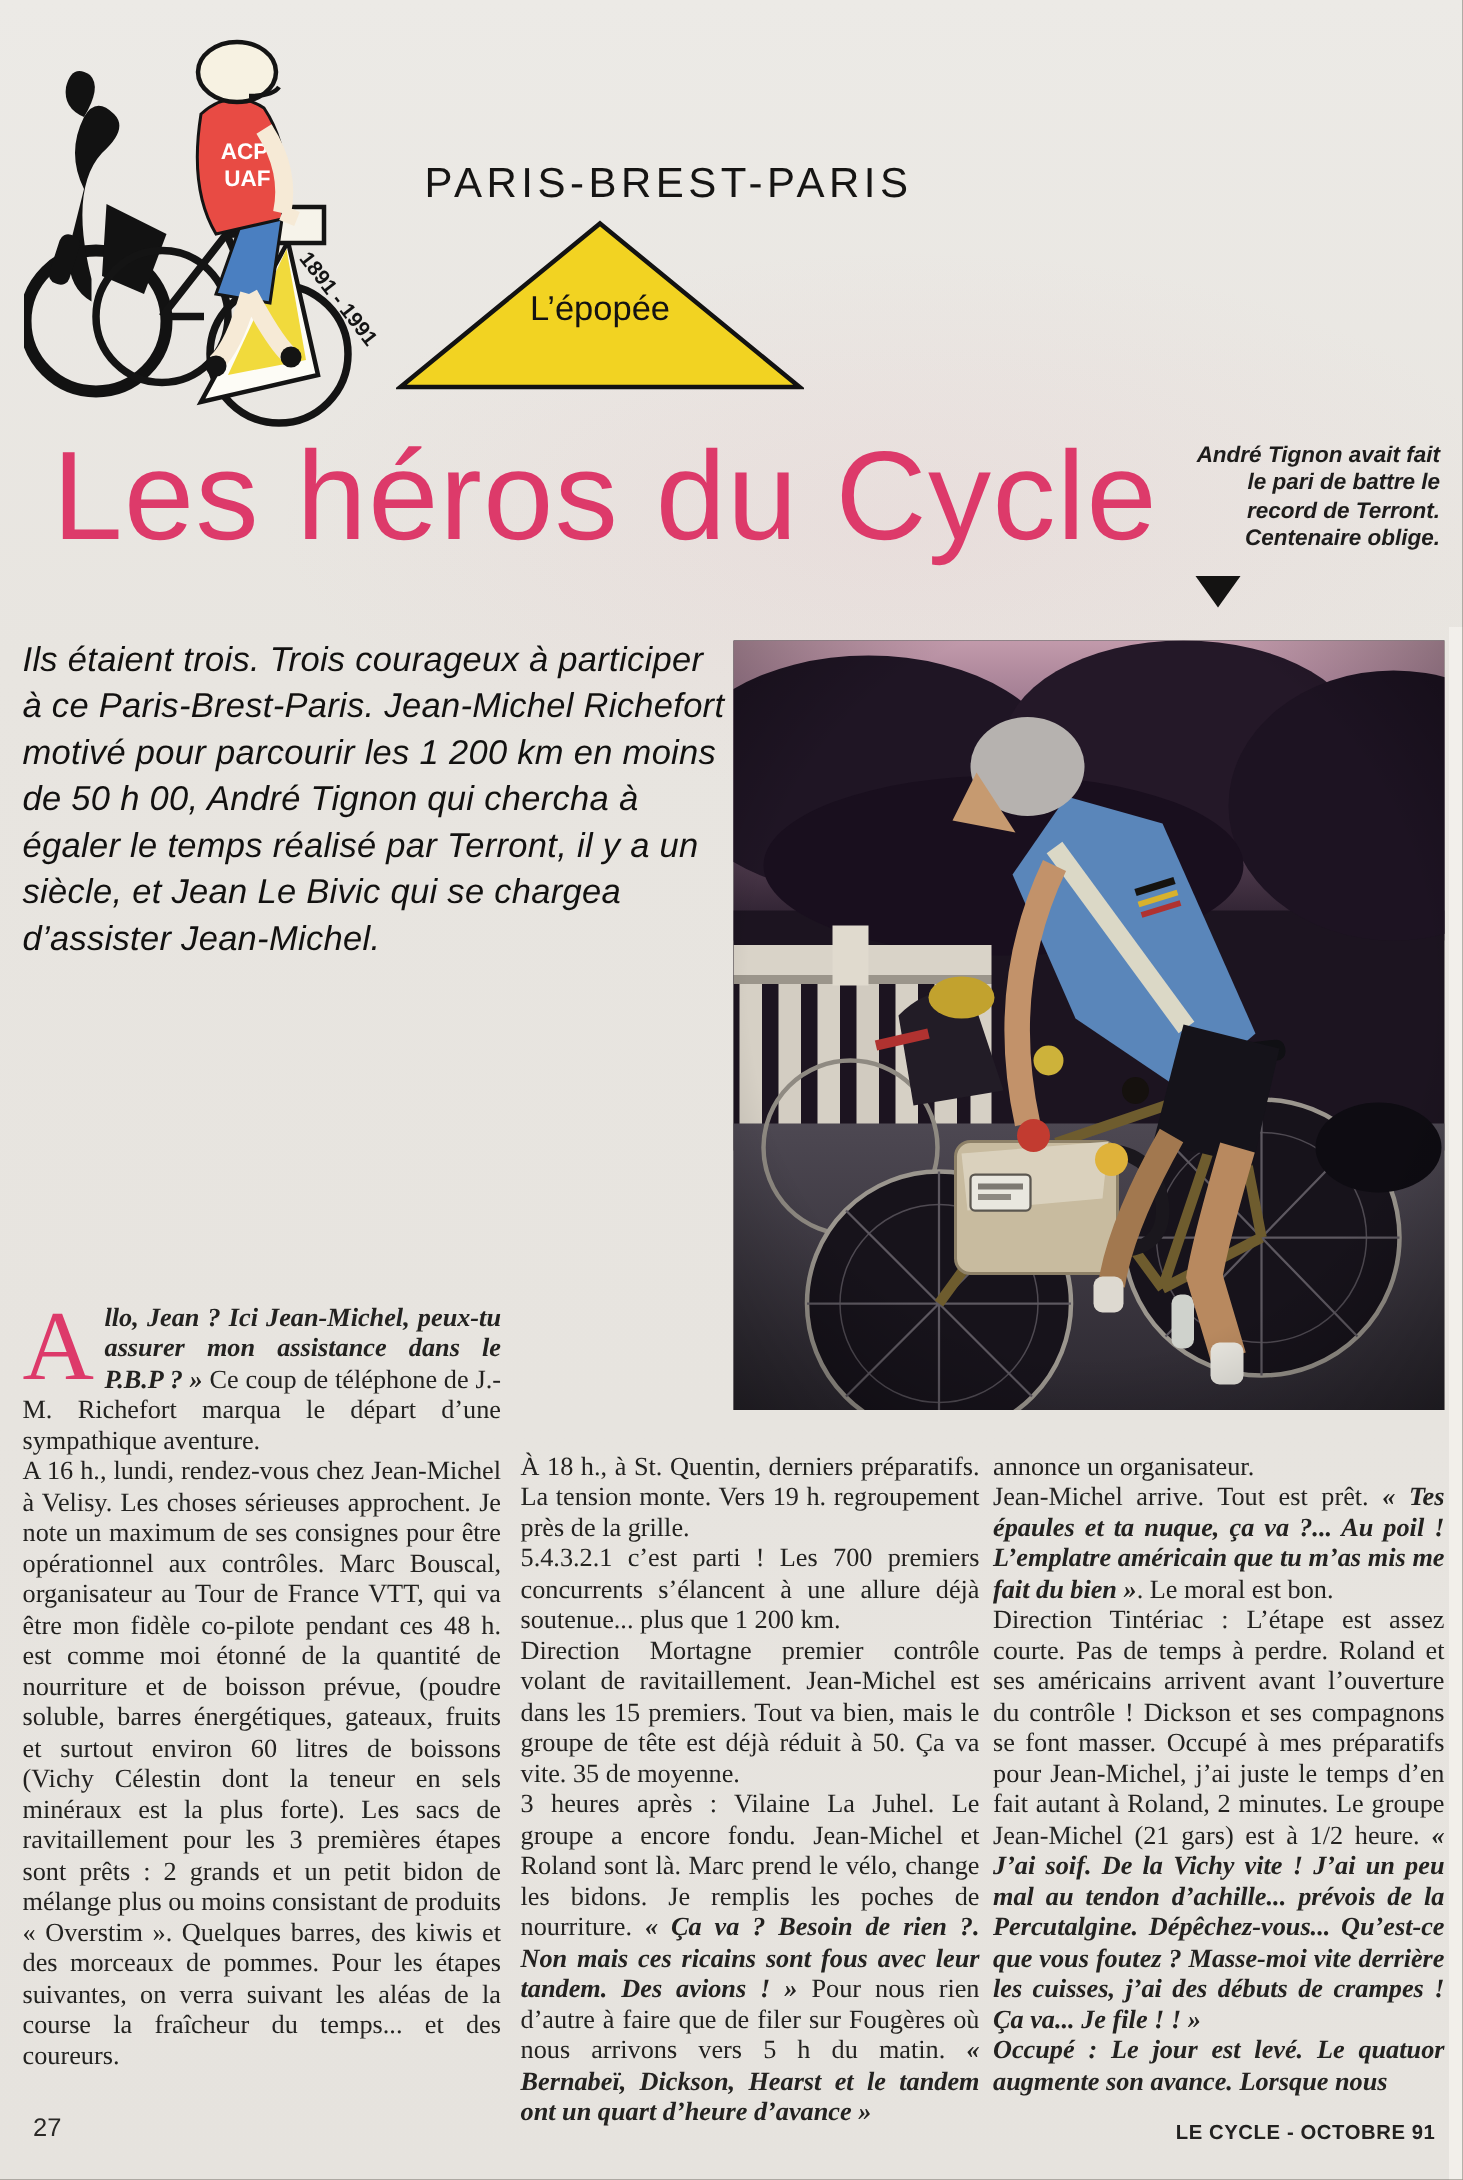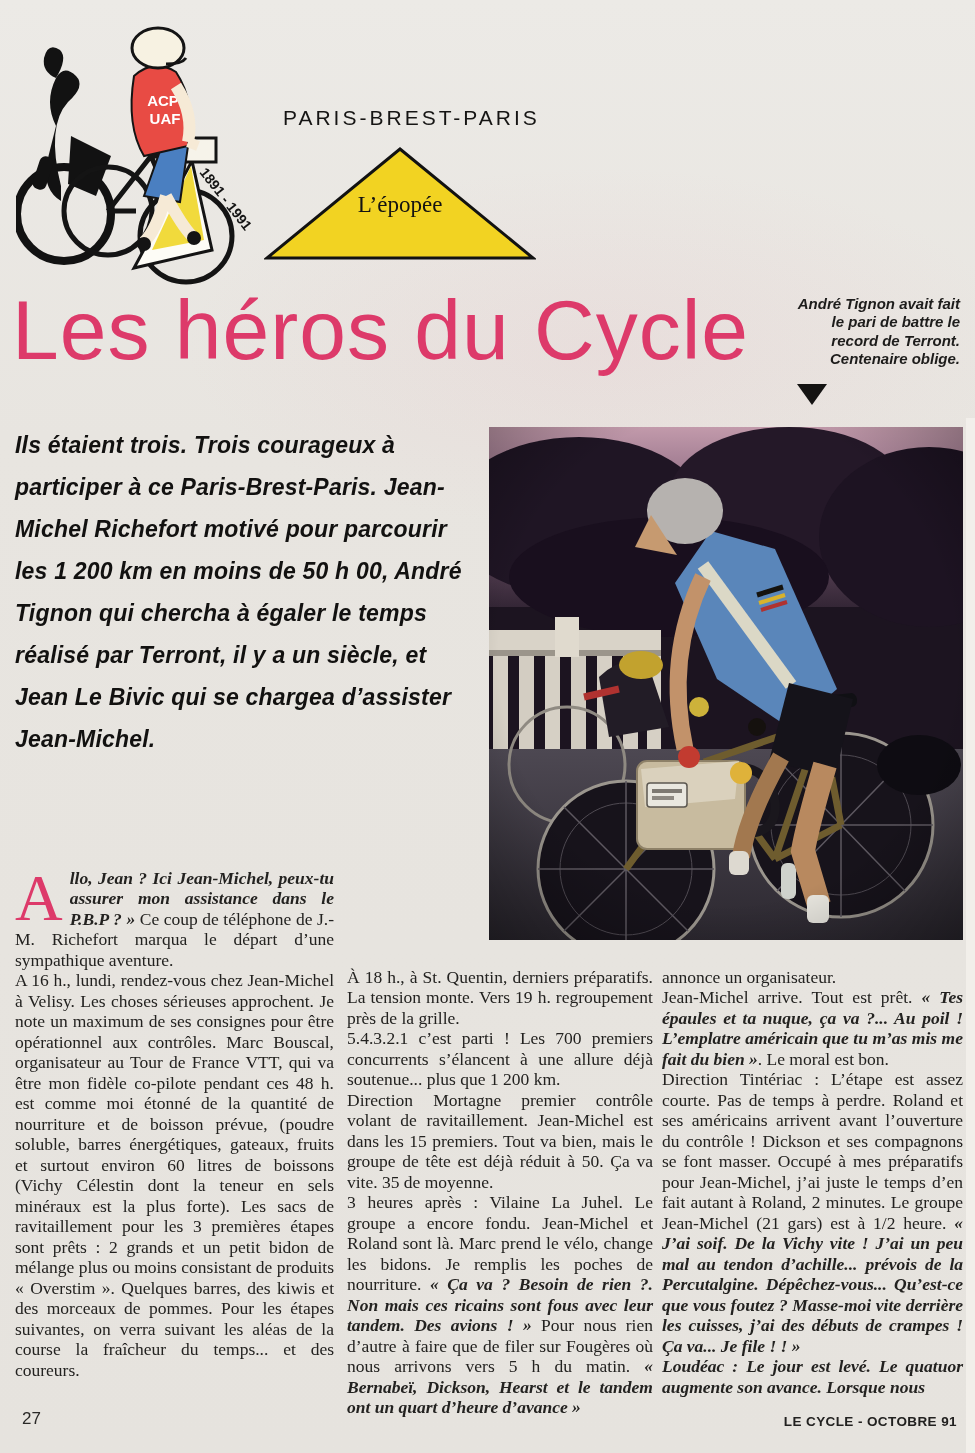--- a/index.html
+++ b/index.html
@@ -11,42 +11,42 @@
       linear-gradient(180deg, #eceae6 0%, #e8e5e0 30%, #e6e3de 100%);
     overflow:hidden;
     font-family:"Liberation Sans", sans-serif;
     color:#1c1b1a;
   }
   .right-sliver { position:absolute; right:0; top:418px; width:9px; height:1035px;
     background:#f3f1ec; opacity:.85; }
 
   
   .logo-wrap { position:absolute; left:16px; top:6px; width:250px; height:280px; }
-  .kicker { position:absolute; left:283px; top:106px; font-size:21px; letter-spacing:3px;
+  .kicker { position:absolute; left:283px; top:106px; font-size:28px; letter-spacing:3px;
     color:#161514; font-weight:400; }
   .tri-wrap { position:absolute; left:264px; top:146px; width:272px; height:115px; }
   .tri-label { position:absolute; left:264px; top:192px; width:272px; text-align:center;
-    font-size:23px; color:#141312;font-family:Liberation Serif, serif; }
+    font-size:23px; color:#141312; }
 
   
   .headline { position:absolute; left:12px; top:288px; width:760px;
     font-size:84px; line-height:1; font-weight:400; letter-spacing:1px;
-    color:#dd3a6a; white-space:nowrap; }
+    color:#dd3a6a; white-space:nowrap;text-align:right; }
 
   
   .photo-caption { position:absolute; left:790px; top:295px; width:170px;
     font-style:italic; font-weight:700; font-size:15px; line-height:1.23;
     text-align:right; color:#1d1c1b; }
   .caption-pointer { position:absolute; left:797px; top:384px; width:0; height:0;
     border-left:15px solid transparent; border-right:15px solid transparent;
     border-top:21px solid #141312; }
 
   
   .intro { position:absolute; left:15px; top:424px; width:468px;
-    font-style:italic; font-weight:700; font-size:23px; line-height:42px;
+    font-style:italic; font-weight:400; font-size:23px; line-height:31px;
     color:#121110; letter-spacing:.2px; }
 
   
   .sec-h { position:absolute; left:15px; top:694px; width:460px;
     font-style:italic; font-weight:700; color:#de3768; }
   .sec-h .l1, .sec-h .l2 { font-size:35px; line-height:40px; letter-spacing:.2px; display:block; }
   .sec-h .by { font-size:21px; line-height:30px; display:block; }
 
   
   .photo { position:absolute; left:489px; top:427px; width:474px; height:513px;
@@ -230,19 +230,19 @@
   <div class="bodycol col2">
     <span><span class="seg-normal">À 18 h., à St. Quentin, derniers préparatifs. La tension monte. Vers 19 h. regroupement près de la grille.
 5.4.3.2.1 c’est parti ! Les 700 premiers concurrents s’élancent à une allure déjà soutenue... plus que 1 200 km.
 Direction Mortagne premier contrôle volant de ravitaillement. Jean-Michel est dans les 15 premiers. Tout va bien, mais le groupe de tête est déjà réduit à 50. Ça va vite. 35 de moyenne.
 </span><span class="seg-bold">3 heures après : Vilaine La Juhel.</span><span class="seg-normal"> Le groupe a encore fondu. Jean-Michel et Roland sont là. Marc prend le vélo, change les bidons. Je remplis les poches de nourriture. </span><span class="seg-italic">« Ça va ? Besoin de rien ?. Non mais ces ricains sont fous avec leur tandem. Des avions ! »</span><span class="seg-normal"> Pour nous rien d’autre à faire que de filer sur Fougères où nous arrivons vers 5 h du matin. </span><span class="seg-italic">« Bernabeï, Dickson, Hearst et le tandem ont un quart d’heure d’avance »</span></span>
   </div>
   <div class="bodycol col3">
     <span><span class="seg-normal">annonce un organisateur.
 Jean-Michel arrive. Tout est prêt. </span><span class="seg-italic">« Tes épaules et ta nuque, ça va ?... Au poil ! L’emplatre américain que tu m’as mis me fait du bien »</span><span class="seg-normal">. Le moral est bon.
 </span><span class="seg-bold">Direction Tintériac :</span><span class="seg-normal"> L’étape est assez courte. Pas de temps à perdre. Roland et ses américains arrivent avant l’ouverture du contrôle ! Dickson et ses compagnons se font masser. Occupé à mes préparatifs pour Jean-Michel, j’ai juste le temps d’en fait autant à Roland, 2 minutes. Le groupe Jean-Michel (21 gars) est à 1/2 heure. </span><span class="seg-italic">« J’ai soif. De la Vichy vite ! J’ai un peu mal au tendon d’achille... prévois de la Percutalgine. Dépêchez-vous... Qu’est-ce que vous foutez ? Masse-moi vite derrière les cuisses, j’ai des débuts de crampes ! Ça va... Je file ! ! »
-</span><span class="seg-bolditalic">Loudéac :</span><span class="seg-italic"> Le jour est levé. Le quatuor augmente son avance. Lorsque nous</span></span>
+</span><span class="seg-bolditalic">Occupé :</span><span class="seg-italic"> Le jour est levé. Le quatuor augmente son avance. Lorsque nous</span></span>
   </div>
 
   <div class="folio">27</div>
   <div class="mag">LE CYCLE - OCTOBRE 91</div>
 
 </div>
 
 </body></html>

